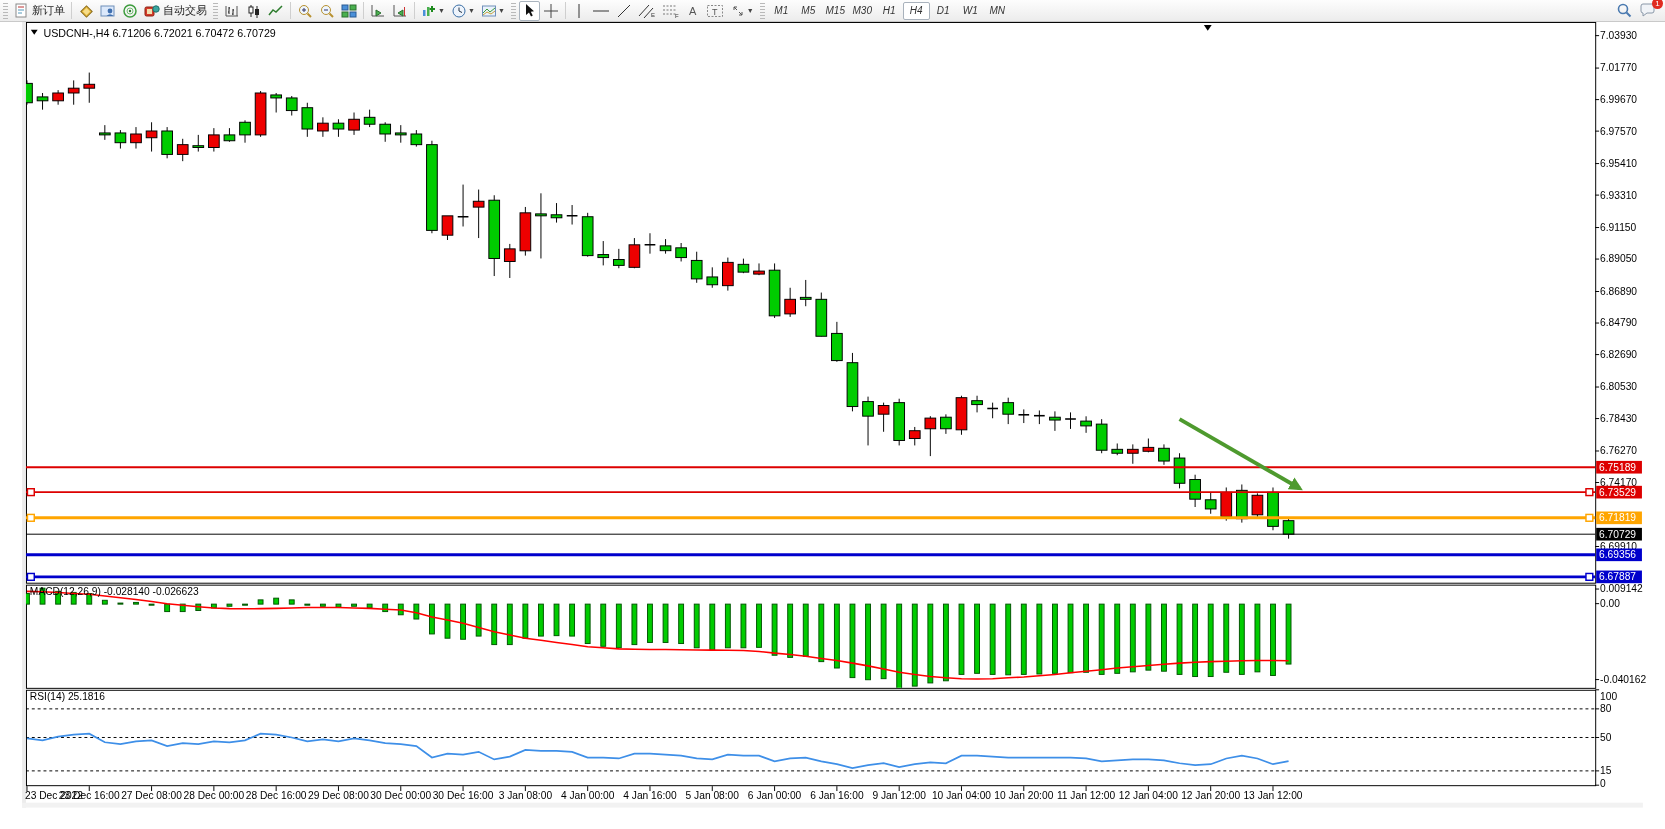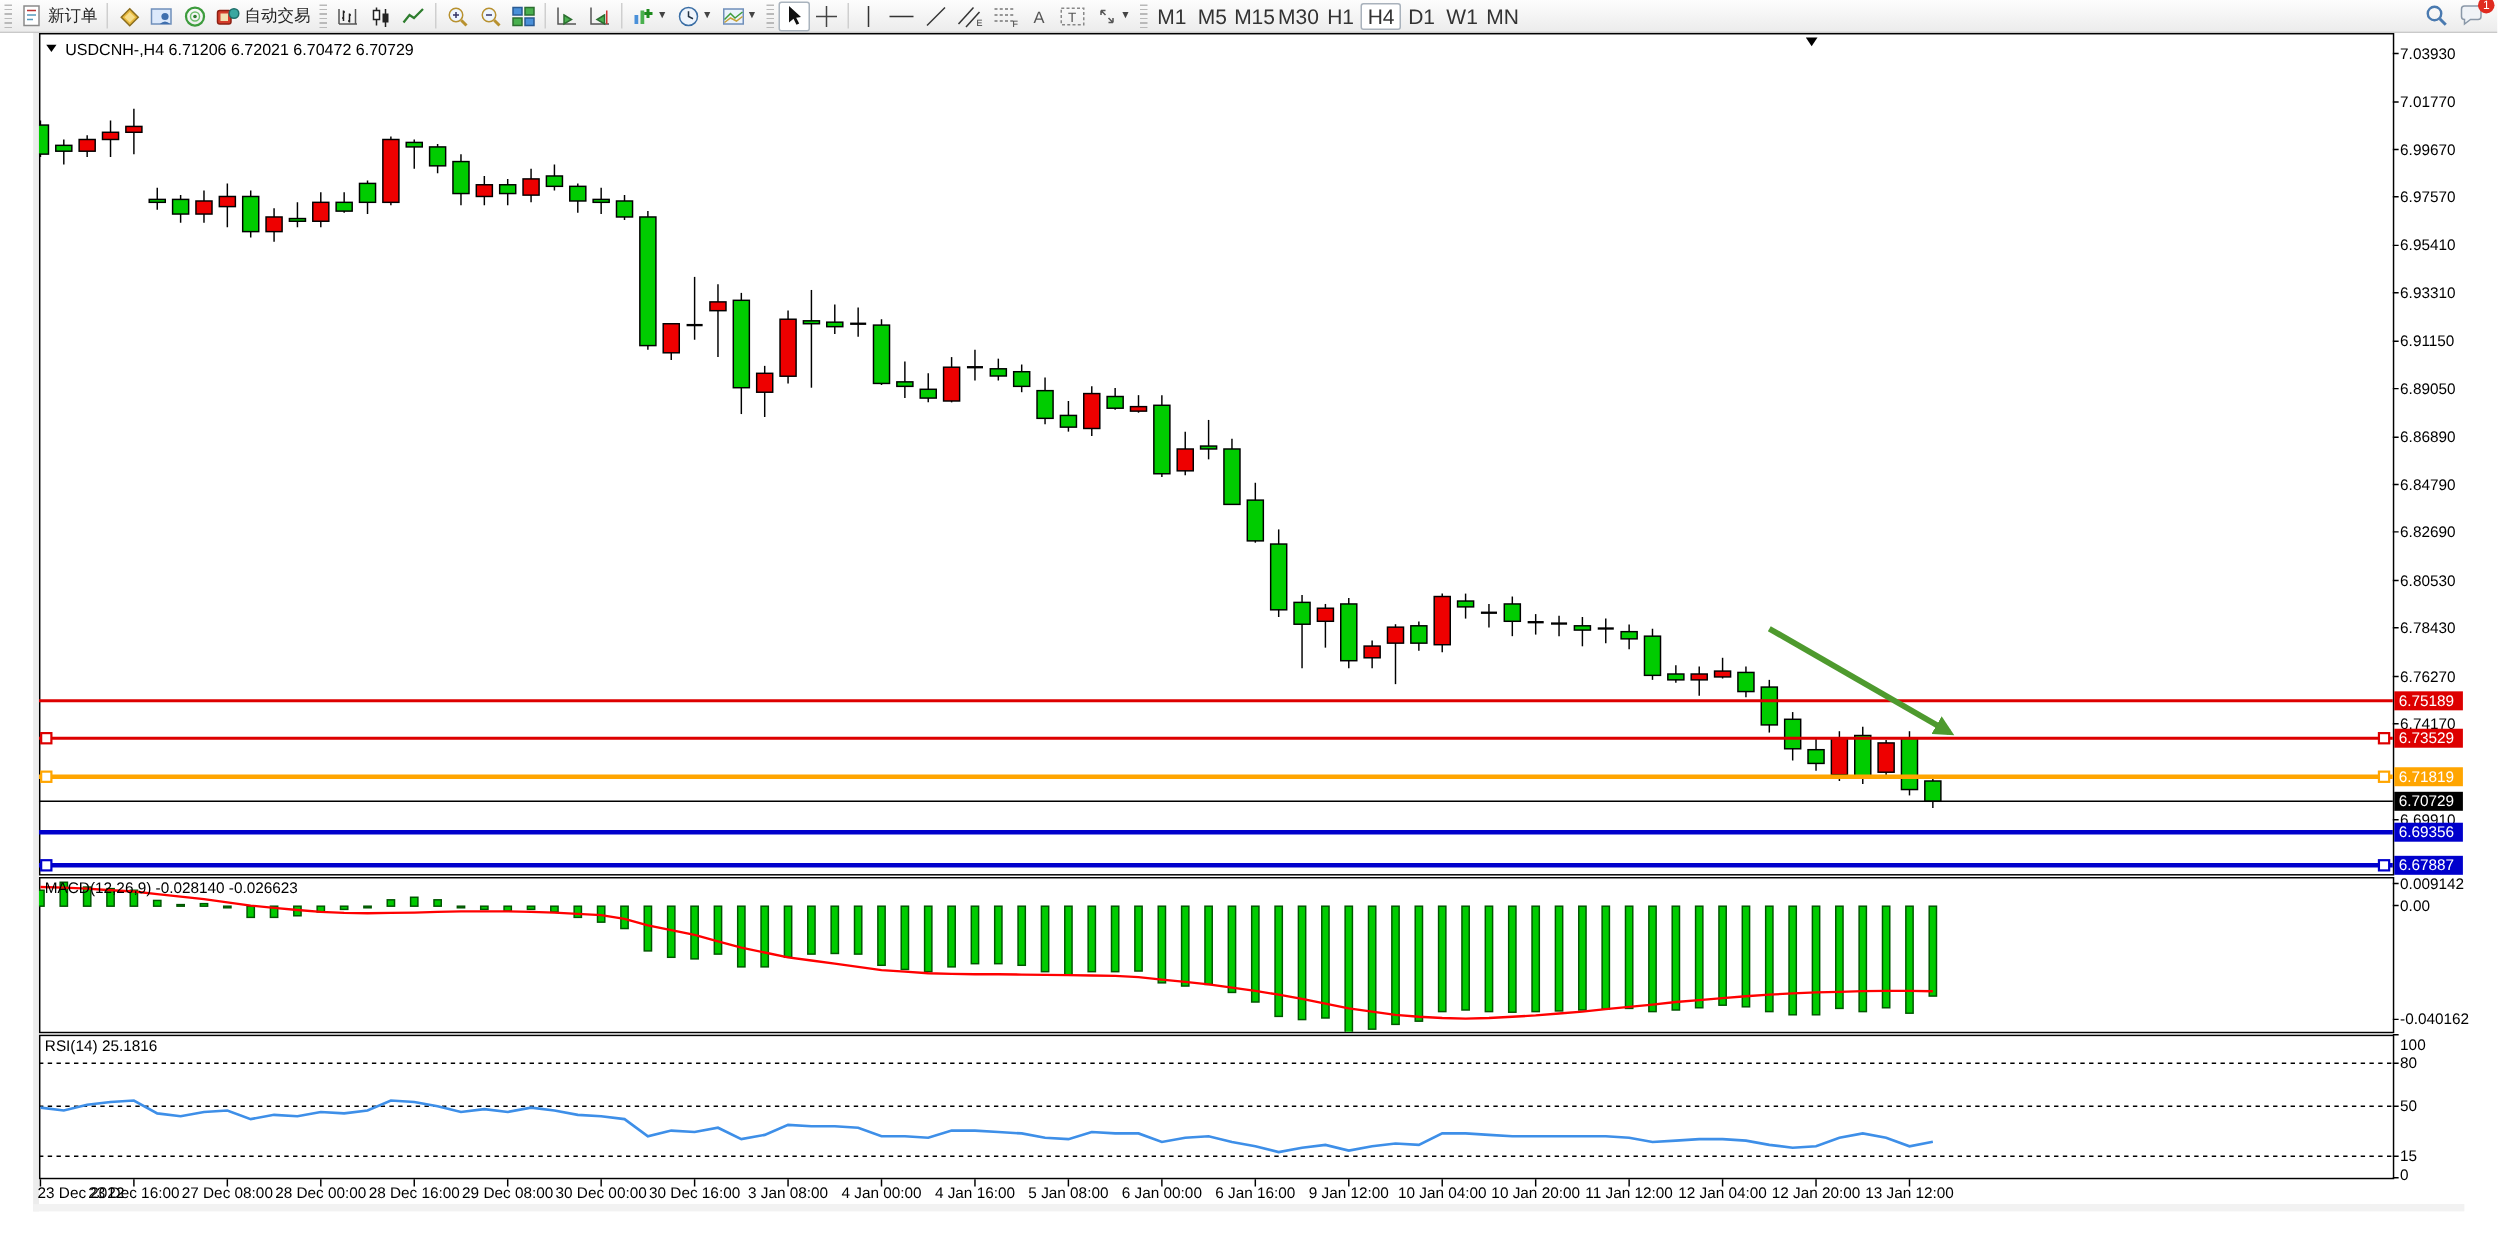--- a/index.html
+++ b/index.html
@@ -11,21 +11,21 @@
     display:flex;align-items:center;font-size:11px;color:#222;box-sizing:border-box;}
   .grip{width:5px;height:16px;margin:0 3px;
     background:repeating-linear-gradient(to bottom,#b9b9b9 0 1px,transparent 1px 3px);}
   .sep{width:1px;height:17px;background:#cfcfcf;margin:0 3px;}
   .tbtn{height:20px;min-width:20px;display:flex;align-items:center;justify-content:center;
     padding:0 2px;border:1px solid transparent;border-radius:2px;box-sizing:border-box;}
   .tbtn.pressed{background:#fff;border:1px solid #aab4be;}
   .tbtn .lbl{margin-left:3px;white-space:nowrap;}
   .caret{font-size:7px;color:#444;margin-left:1px;}
   .tf{min-width:27px;height:18px;display:flex;align-items:center;justify-content:center;
-    font-size:14px;color:#333;border:1px solid transparent;border-radius:2px;box-sizing:border-box;}
+    font-size:10px;color:#333;border:1px solid transparent;border-radius:2px;box-sizing:border-box;font-style:italic;}
   .tf.active{background:#fff;border:1px solid #a9b2bc;}
   #tb-right{margin-left:auto;display:flex;align-items:center;margin-right:6px;}
   .badge{position:absolute;top:-4px;right:-5px;background:#e02b20;color:#fff;font-size:8px;
     width:11px;height:11px;border-radius:6px;display:flex;align-items:center;justify-content:center;}
   .bubble-wrap{position:relative;}
   svg text{font-family:"Liberation Sans",sans-serif;}
   #chart-svg{position:absolute;left:0;top:22px;}
 </style>
 </head>
 <body>

